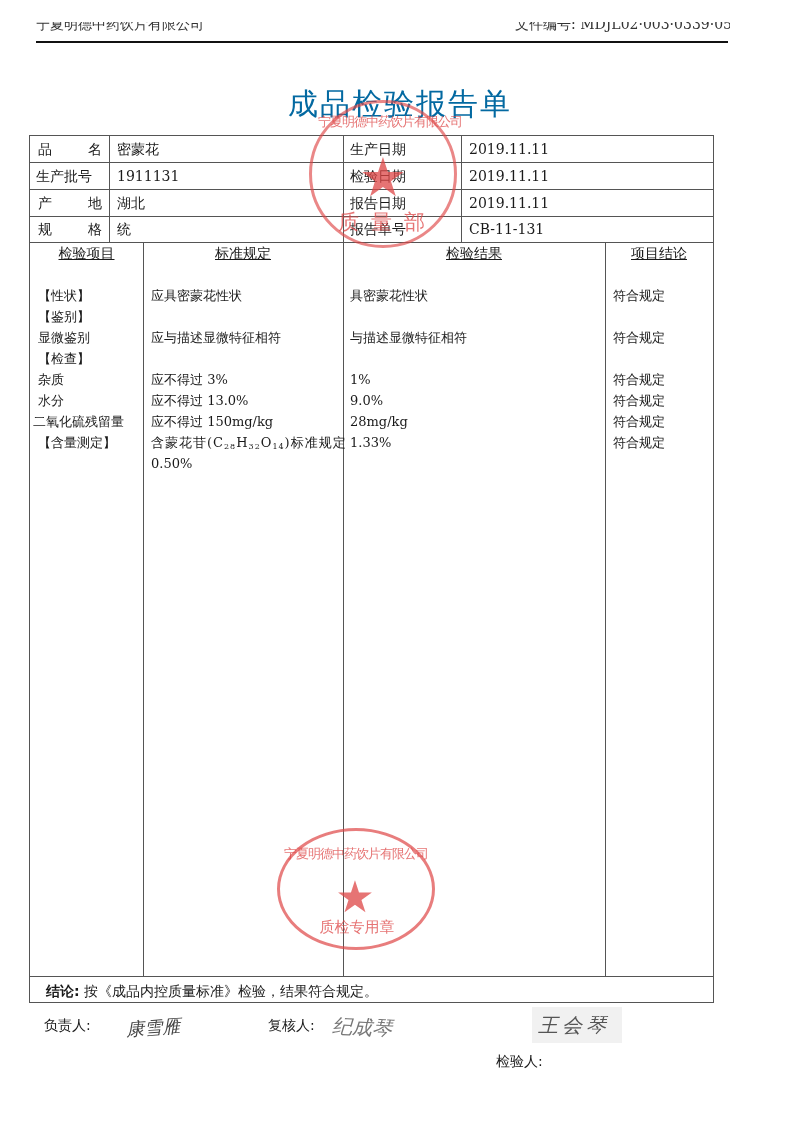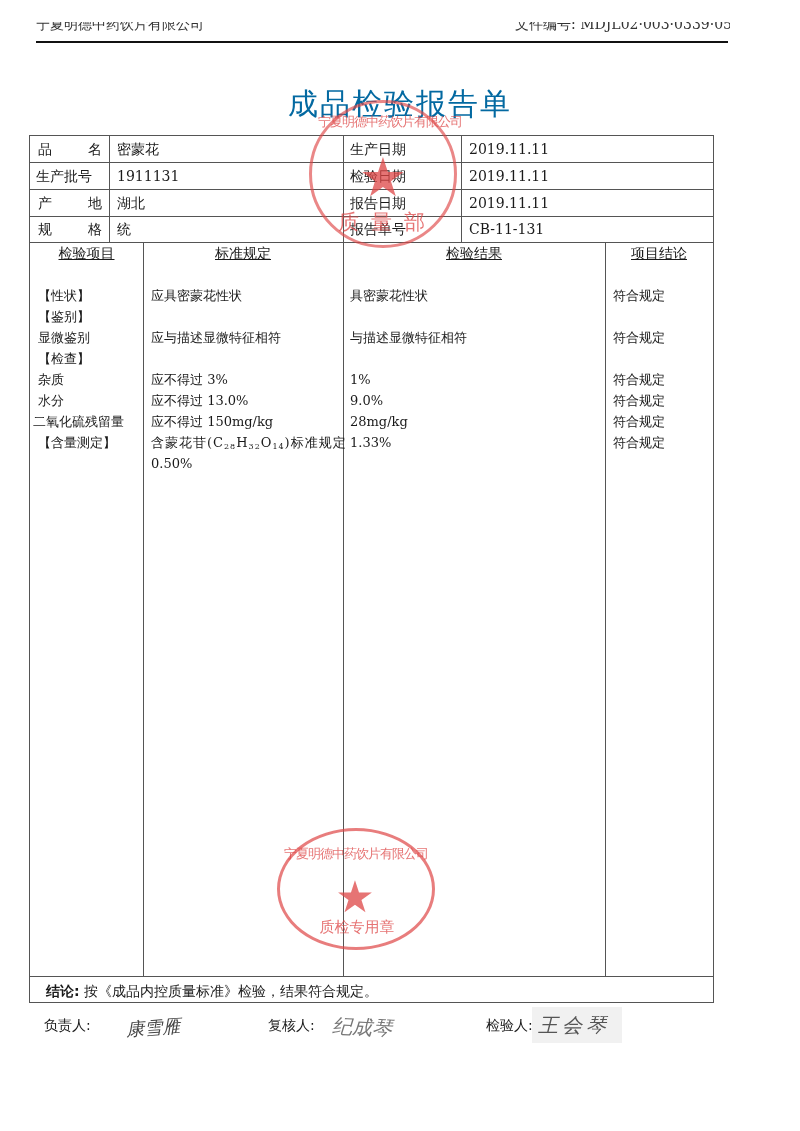--- a/index.html
+++ b/index.html
@@ -140,21 +140,21 @@
   </div>
 
   <div class="concl"><b>结论:</b> <span>按《成品内控质量标准》检验，结果符合规定。</span></div>
 </div>
 
 <div class="sig-lbl" style="left:38px;margin-left:6px;">负责人:</div>
 <div class="sig" style="left:126px;top:1016px;font-size:18px;transform:rotate(-4deg);">康雪雁</div>
 <div class="sig-lbl" style="left:268px;">复核人:</div>
 <div class="sig" style="left:332px;top:1014px;font-size:20px;color:#777;transform:rotate(3deg);">纪成琴</div>
 <div class="sig-box"></div>
-<div class="sig-lbl" style="left:486px;">检验人:</div>
+<div class="sig-lbl" style="left:496px;margin-top:36px;">检验人:</div>
 <div class="sig" style="left:538px;top:1012px;font-size:20px;color:#555;letter-spacing:4px;">王会琴</div>
 
 <div class="stamp-round"></div>
 <div class="stamp-text" style="left:318px;top:113px;width:130px;font-size:13px;letter-spacing:-1px;">宁夏明德中药饮片有限公司</div>
 <div class="star" style="left:348px;top:148px;width:70px;font-size:54px;line-height:60px;">★</div>
 <div class="stamp-text" style="left:338px;top:208px;width:90px;font-size:21px;letter-spacing:12px;">质量部</div>
 
 <div class="stamp-oval"></div>
 <div class="stamp-text" style="left:284px;top:845px;width:144px;font-size:13px;letter-spacing:-1px;">宁夏明德中药饮片有限公司</div>
 <div class="star" style="left:325px;top:872px;width:60px;font-size:44px;line-height:50px;">★</div>

